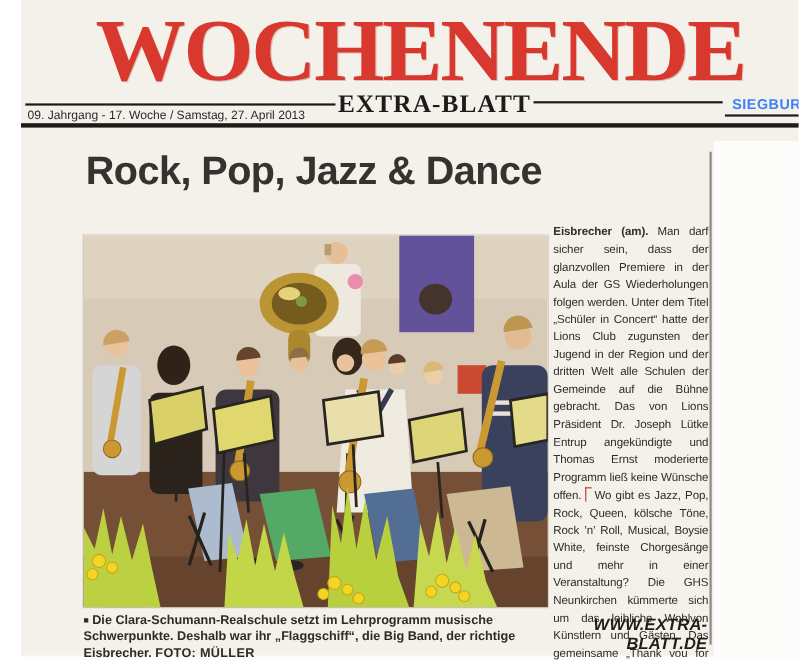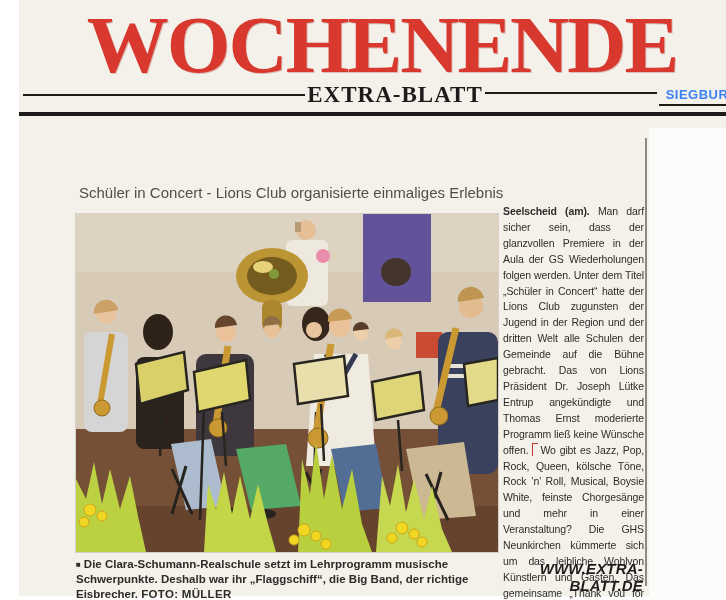--- a/index.html
+++ b/index.html
@@ -57,23 +57,24 @@
 <div class="stage">
   <div class="paper"></div>
   <div class="paper-right-white"></div>
 
   <div class="masthead-title">WOCHENENDE</div>
   <div class="rule rule-extra-left"></div>
   <div class="rule rule-extra-right"></div>
   <div class="extra-title">EXTRA-BLATT</div>
   <div class="siegburg">SIEGBURG</div>
   <div class="rule rule-siegburg"></div>
+  <div class="dateline">09. Jahrgang - 17. Woche / Samstag, 27. April 2013</div>
   <div class="rule rule-thick"></div>
 
-  <div class="subhead">Schüler in Concert - Lions Club organisierte einmaliges Erlebnis</div>
+  <div class="headline">Rock, Pop, Jazz &amp; Dance</div>
 
   <div class="photo">
     <svg width="422" height="338" viewBox="0 0 422 338" role="img" aria-label="Schüler-Bigband mit Saxophonen, Notenständern, Tuba und gelben Pflanzen im Vordergrund">
 
       <g>
         <rect x="0" y="0" width="422" height="338" fill="#d6cbbb"></rect>
         <rect x="0" y="0" width="422" height="58" fill="#ded4c5"></rect>
         <rect x="287" y="0" width="68" height="88" fill="#5a4c9c"></rect>
         <ellipse cx="320" cy="58" rx="15" ry="14" fill="#3a2c28"></ellipse>
         <rect x="340" y="118" width="26" height="26" fill="#c8452e"></rect>
@@ -191,20 +192,20 @@
       </g>
       <rect x="0" y="0" width="422" height="338" fill="#e8b87a" opacity="0.06"></rect>
     </svg>
   </div>
 
   <div class="caption">
     <span class="bullet">■</span><span>Die Clara-Schumann-Realschule setzt im Lehrprogramm musische Schwerpunkte. Deshalb war ihr „Flaggschiff“, die Big Band, der richtige Eisbrecher. </span><span class="credit">FOTO: MÜLLER</span>
   </div>
 
   <div class="column">
-    <span class="lead">Seelscheid (am).</span>
+    <span class="lead">Eisbrecher (am).</span>
     <span>Man darf sicher sein, dass der glanzvollen Premiere in der Aula der GS Wiederholungen folgen werden. Unter dem Titel „Schüler in Concert“ hatte der Lions Club zugunsten der Jugend in der Region und der dritten Welt alle Schulen der Gemeinde auf die Bühne gebracht. Das von Lions Präsident Dr. Joseph Lütke Entrup angekündigte und Thomas Ernst moderierte Programm ließ keine Wünsche offen.</span>
     <span class="red-open"></span><span>Wo gibt es Jazz, Pop, Rock, Queen, kölsche Töne, Rock ’n’ Roll, Musical, Boysie White, feinste Chorgesänge und mehr in einer Veranstaltung? Die GHS Neunkirchen kümmerte sich um das leibliche Wohlvon Künstlern und Gästen. Das gemeinsame „Thank vou for the music“ beendete ein großes Konzert.</span>
   </div>
   <div class="website">WWW.EXTRA-BLATT.DE</div>
 
   <div class="scan-line"></div>
 </div>
 
 </body></html>

